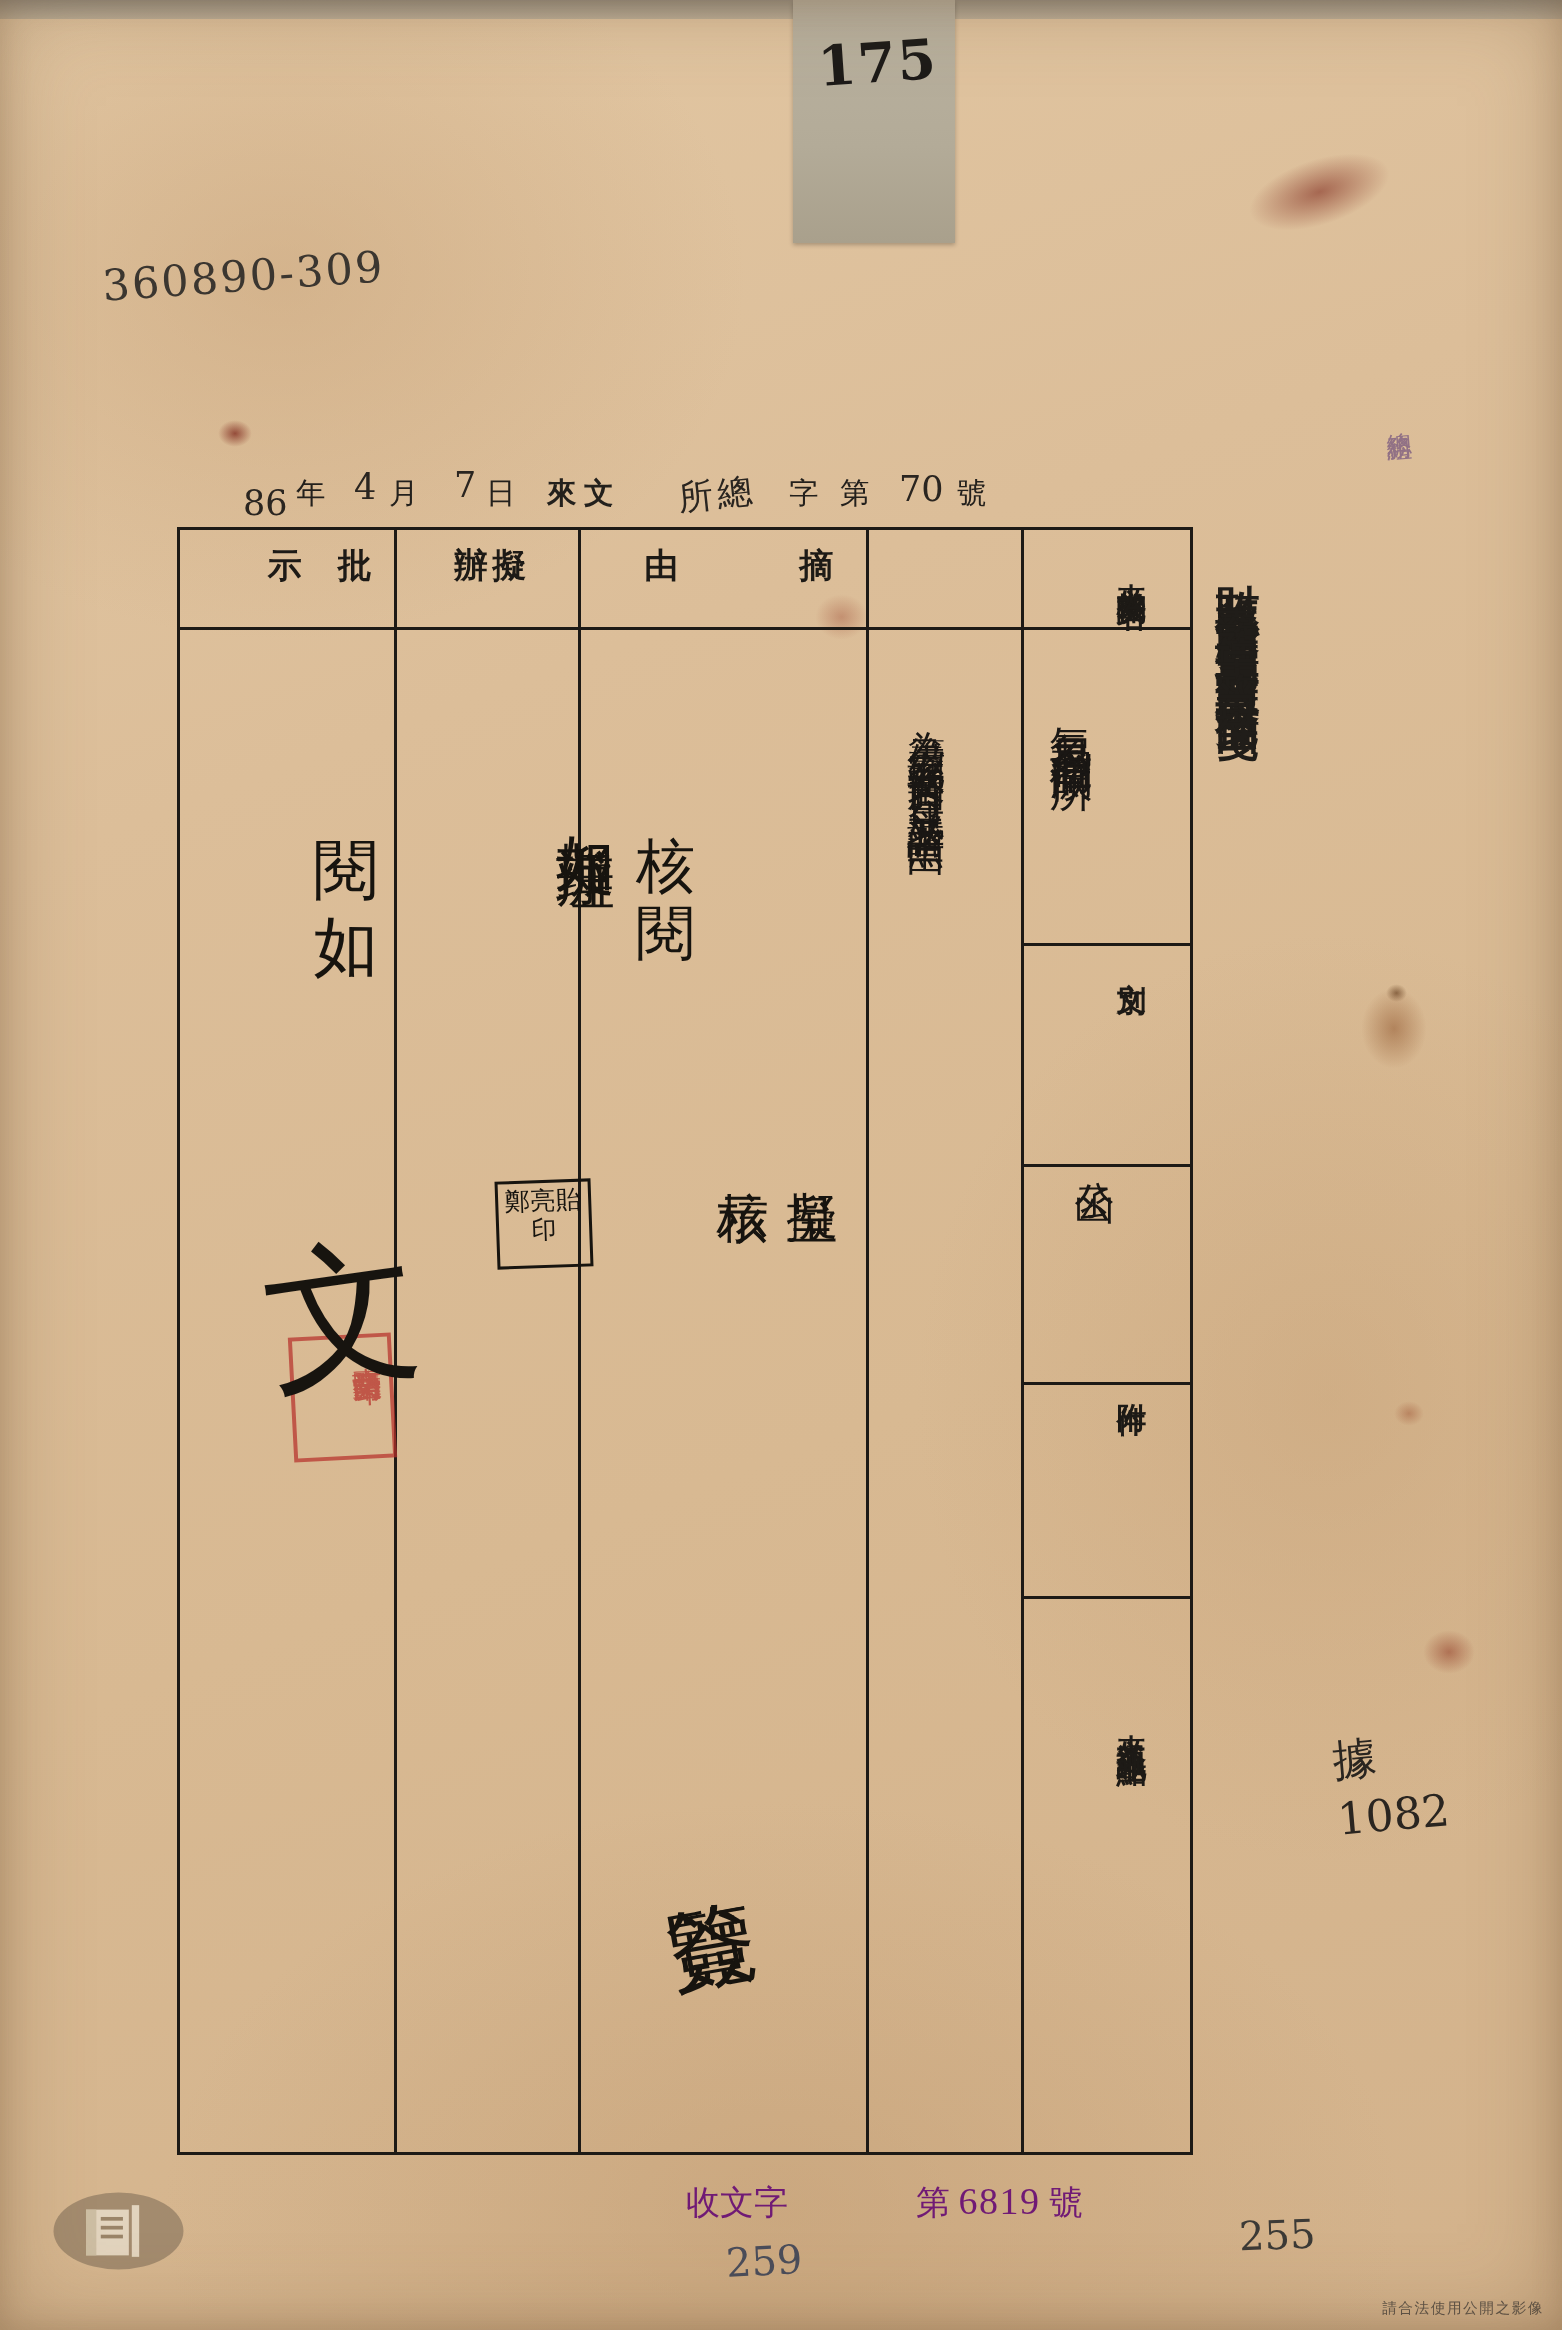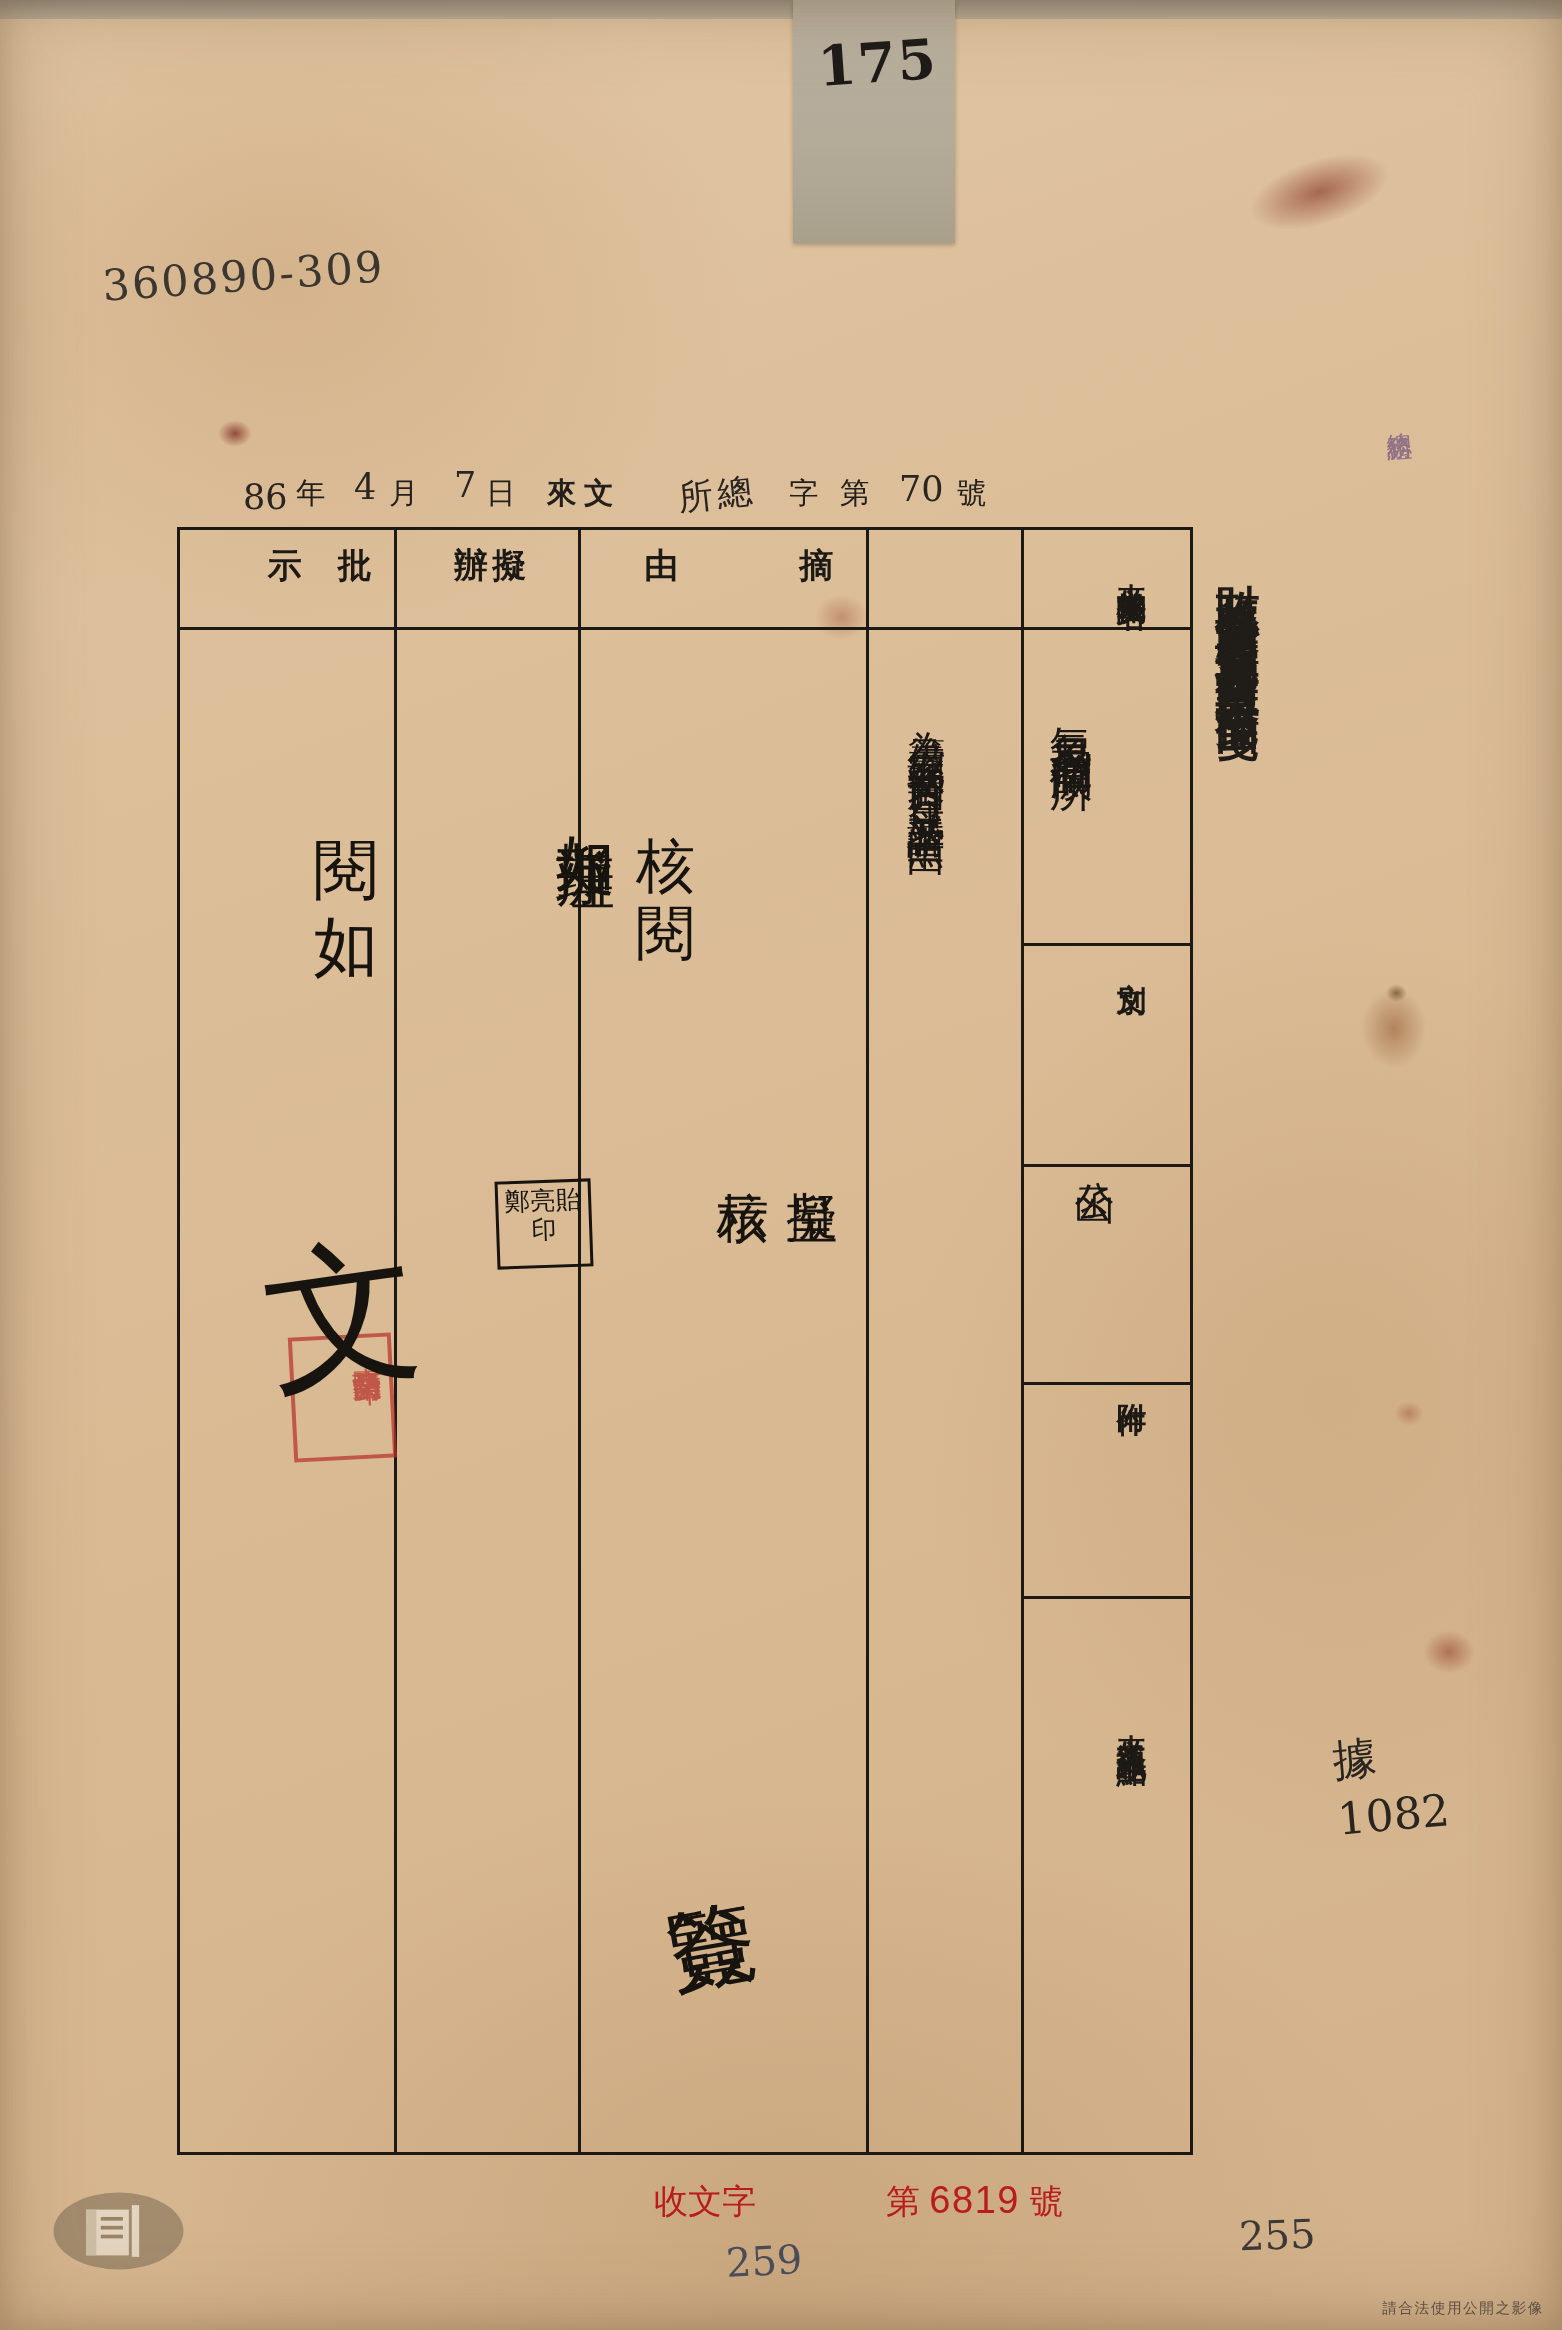--- a/index.html
+++ b/index.html
@@ -239,24 +239,24 @@
     font-family: "DejaVu Serif", serif;
     font-size: 88px;
     color: #17140f;
     transform: rotate(-10deg);
     writing-mode: vertical-rl;
     letter-spacing: 1.5px;
   }
   
   .received {
     position: absolute;
-    left: 654px; top: 2179px;
-    font-family: Liberation Sans, sans-serif;
+    left: 686px; top: 2179px;
+    font-family: Liberation Serif, serif;
     font-size: 34px;
-    color: #b91c1c;
+    color: #701a75;
     white-space: nowrap;
   }
   .received .hwnum {
     font-size: 38px;
     letter-spacing: 1.5px;
   }
   .pencil-259 {
     position: absolute;
     left: 726px; top: 2238px;
     font-family: "DejaVu Serif", serif;
@@ -333,21 +333,21 @@
   <div class="top-strip"></div>
 
   <div class="tab"></div>
   <div class="tab-num">175</div>
 
   <div class="ref-number">360890-309</div>
 
   <div class="stamp-purple">總務組</div>
 
   <div class="head-line">
-    <span class="hl-item hw" style="left:0; top:12px;">86</span>
+    <span class="hl-item hw" style="left:0; top:18px;">86</span>
     <span class="hl-item pr" style="left:53px; top:8.8px;">年</span>
     <span class="hl-item hw" style="left:111px; top:1.5px;">4</span>
     <span class="hl-item pr" style="left:146px; top:8.8px;">月</span>
     <span class="hl-item hw" style="left:211px; top:0px;">7</span>
     <span class="hl-item pr" style="left:243px; top:8.8px;">日</span>
     <span class="hl-item pr" style="left:304px; top:8.8px; letter-spacing:7.4px;font-weight:bold;">來文</span>
     <span class="hl-item hw" style="left:435px; top:5.9px; letter-spacing:4.4px; transform:rotate(-6deg);">所總</span>
     <span class="hl-item pr" style="left:546px; top:8.8px;">字</span>
     <span class="hl-item pr" style="left:597px; top:8.8px;">第</span>
     <span class="hl-item hw" style="left:656px; top:4.4px;">70</span>

